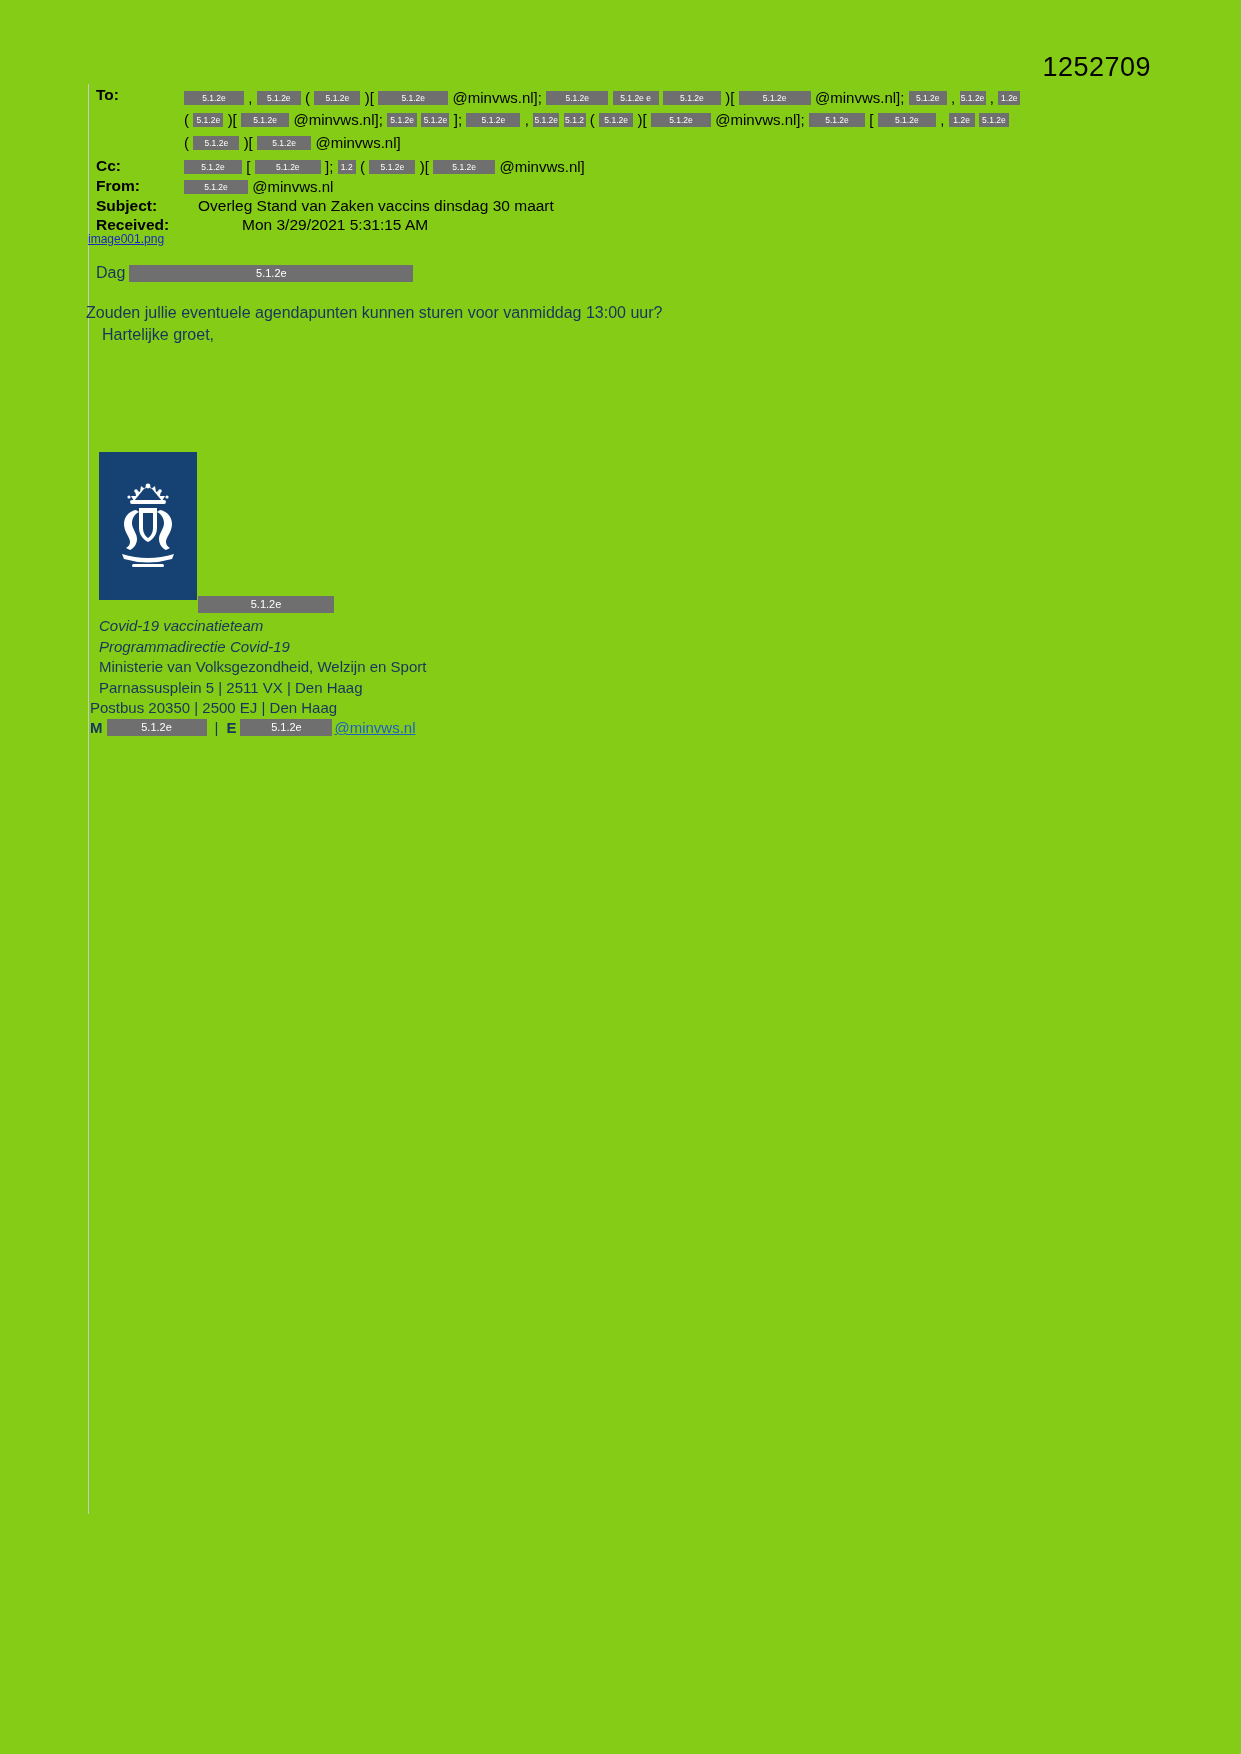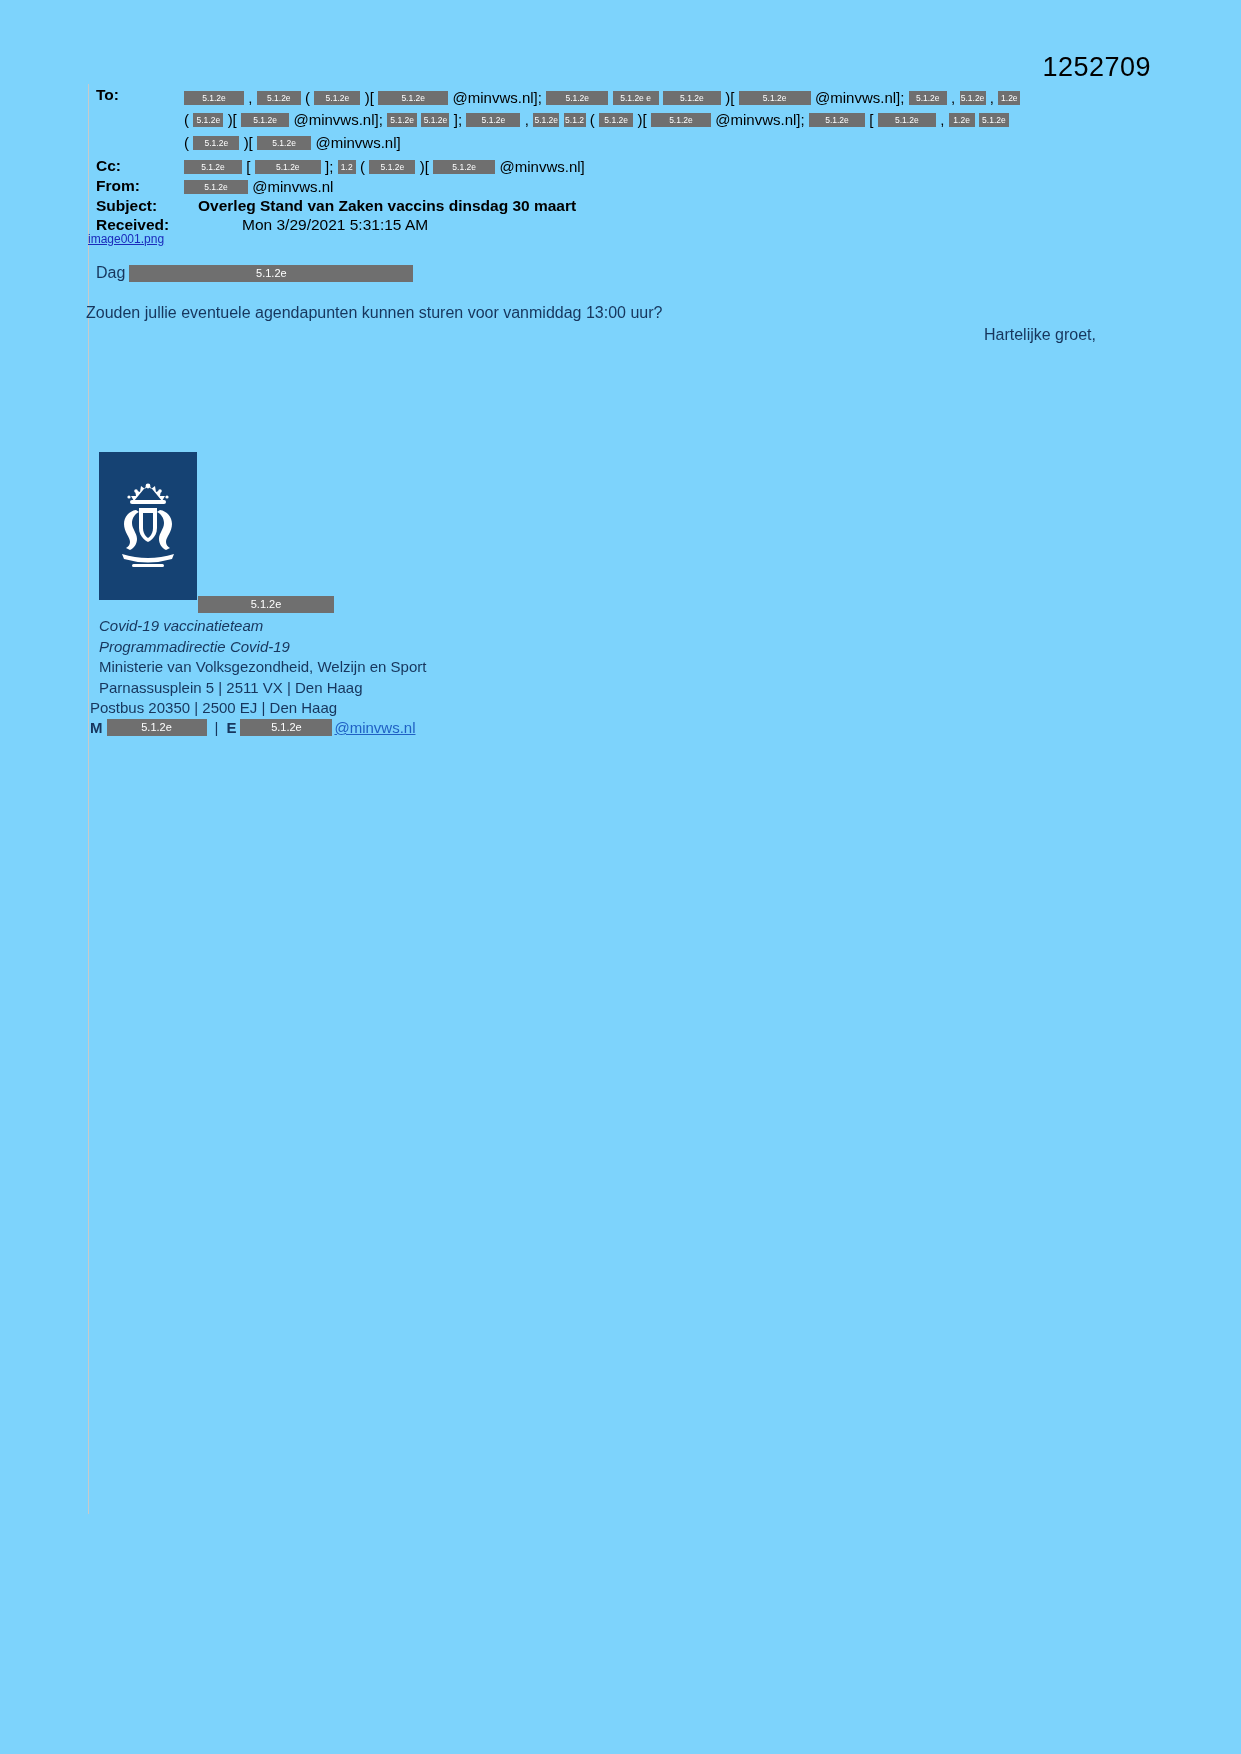--- a/index.html
+++ b/index.html
@@ -11,21 +11,21 @@
     width: 1241px;
     height: 1754px;
     position: relative;
     font-family: "Liberation Sans", sans-serif;
     color: #000;
     overflow: hidden;
   }
   .page {
     position: absolute;
     inset: 0;
-    background: #7dd3fc;
+    background: #84cc16;
   }
   
   .doc-number {
     position: absolute;
     top: 52px;
     right: 90px;
     font-size: 27px;
     letter-spacing: 0.5px;
     color: #000;
     font-family: "Liberation Sans", sans-serif;
@@ -114,21 +114,21 @@
   }
   .greet-line .redact { margin-left: 4px; height: 16px; line-height: 16px; font-size: 11px;}
   .p {
     font-size: 16px;
     line-height: 22px;
     color: #17365d;
     margin: 0 0 0 4px;
   }
   .p.q { margin-top: 20px; margin-left: -10px;}
   .p.thanks { margin-top: 56px; margin-left: 4px;}
-  .p.regards { margin-left: 20px; text-align: right; }
+  .p.regards { margin-left: 6px; }
   
   .logo {
     position: absolute;
     left: 99px;
     top: 452px;
     width: 98px;
     height: 148px;
     background: #154273;
   }
   .logo svg { display: block; margin: 28px auto 0 auto; }
@@ -194,21 +194,21 @@
     </div>
 
     <div class="hrow">
       <div class="hlabel">From:</div>
       <div class="hvalue"><span id="from-line"><span class="redact sm" style="width: 64px;">5.1.2e</span> <span class="plain">@minvws.nl</span> </span></div>
     </div>
 
 
     <div class="hrow">
       <div class="hlabel">Subject:</div>
-      <div class="hvalue" style="padding-left:14px;font-weight:bold;">Overleg Stand van Zaken vaccins dinsdag 30 maart</div>
+      <div class="hvalue" style="padding-left:14px;">Overleg Stand van Zaken vaccins dinsdag 30 maart</div>
     </div>
 
     <div class="hrow">
       <div class="hlabel">Received:</div>
       <div class="hvalue" style="padding-left:58px;">Mon 3/29/2021 5:31:15 AM</div>
     </div>
 
   </div>
 
   <a class="attach" href="#">image001.png</a>

